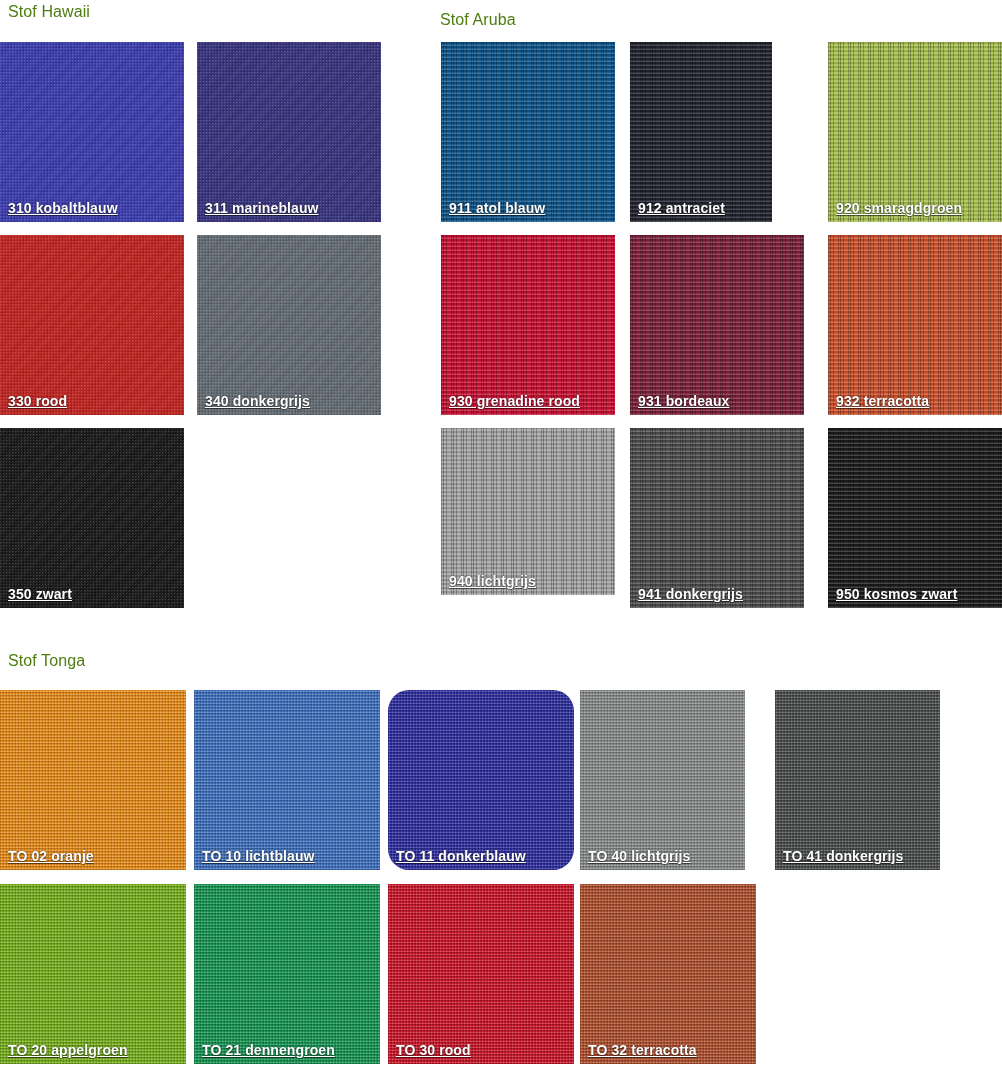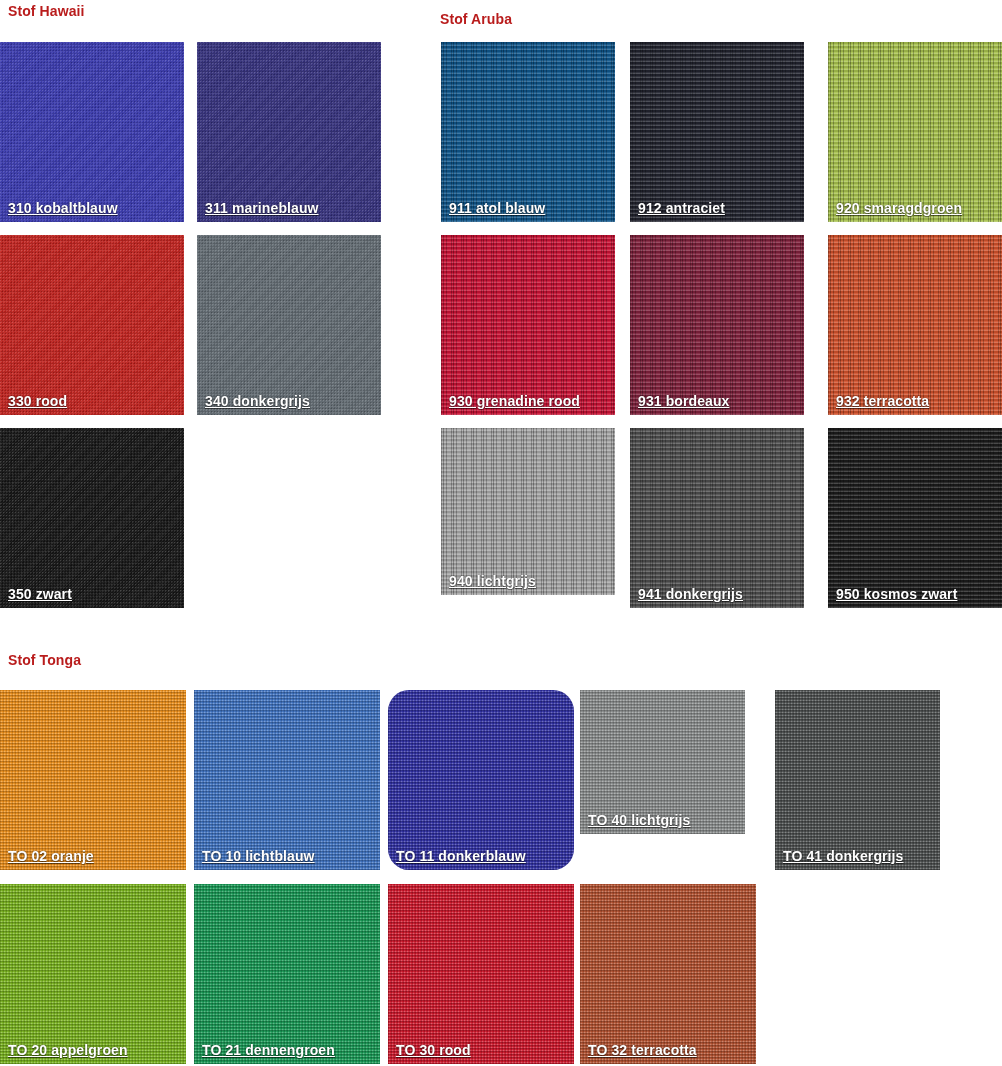--- a/index.html
+++ b/index.html
@@ -14,23 +14,23 @@
 
   #page {
     position: relative;
     width: 1002px;
     height: 1066px;
     background: #ffffff;
   }
 
   .section-title {
     position: absolute;
-    font-size: 14px;
-    font-weight: 700;
-    color: #b91c1c;
+    font-size: 16px;
+    font-weight: 400;
+    color: #4d7c0f;
     letter-spacing: 0.1px;
     white-space: nowrap;
     line-height: 17px;
   }
 
   .swatch {
     position: absolute;
     overflow: hidden;
     background-repeat: repeat;
   }
@@ -155,21 +155,21 @@
         <div class="swatch-label">340 donkergrijs</div>
       </div>
       <div class="swatch" style="left: 0px; top: 428px; width: 184px; height: 180px; background: rgb(22, 22, 22);">
         <div class="tex tex-hawaii"></div>
         <div class="swatch-label">350 zwart</div>
       </div>
       <div class="swatch" style="left: 441px; top: 42px; width: 174px; height: 180px; background: rgb(16, 87, 140);">
         <div class="tex tex-aruba"></div>
         <div class="swatch-label">911 atol blauw</div>
       </div>
-      <div class="swatch" style="left: 630px; top: 42px; width: 174px; height: 180px; background: rgb(34, 36, 47); padding-left: 40px;">
+      <div class="swatch" style="left: 630px; top: 42px; width: 142px; height: 180px; background: rgb(34, 36, 47); padding-left: 40px;">
         <div class="tex tex-aruba"></div>
         <div class="swatch-label">912 antraciet</div>
       </div>
       <div class="swatch" style="left: 828px; top: 42px; width: 174px; height: 180px; background: rgb(168, 194, 79);">
         <div class="tex tex-aruba"></div>
         <div class="swatch-label">920 smaragdgroen</div>
       </div>
       <div class="swatch" style="left: 441px; top: 235px; width: 174px; height: 180px; background: rgb(204, 19, 54);">
         <div class="tex tex-aruba"></div>
         <div class="swatch-label">930 grenadine rood</div>
@@ -199,21 +199,21 @@
         <div class="swatch-label">TO 02 oranje</div>
       </div>
       <div class="swatch" style="left: 194px; top: 690px; width: 186px; height: 180px; background: rgb(63, 116, 196);">
         <div class="tex tex-tonga"></div>
         <div class="swatch-label">TO 10 lichtblauw</div>
       </div>
       <div class="swatch" style="left: 388px; top: 690px; width: 186px; height: 180px; background: rgb(47, 47, 164); border-radius: 21px;">
         <div class="tex tex-tonga"></div>
         <div class="swatch-label">TO 11 donkerblauw</div>
       </div>
-      <div class="swatch" style="left: 580px; top: 690px; width: 165px; height: 144px; background: rgb(141, 144, 144);">
+      <div class="swatch" style="left: 580px; top: 690px; width: 165px; height: 180px; background: rgb(141, 144, 144);">
         <div class="tex tex-tonga"></div>
         <div class="swatch-label">TO 40 lichtgrijs</div>
       </div>
       <div class="swatch" style="left: 775px; top: 690px; width: 165px; height: 180px; background: rgb(76, 79, 79);">
         <div class="tex tex-tonga"></div>
         <div class="swatch-label">TO 41 donkergrijs</div>
       </div>
       <div class="swatch" style="left: 0px; top: 884px; width: 186px; height: 180px; background: rgb(122, 181, 29); padding-left: 11px;">
         <div class="tex tex-tonga"></div>
         <div class="swatch-label">TO 20 appelgroen</div>

